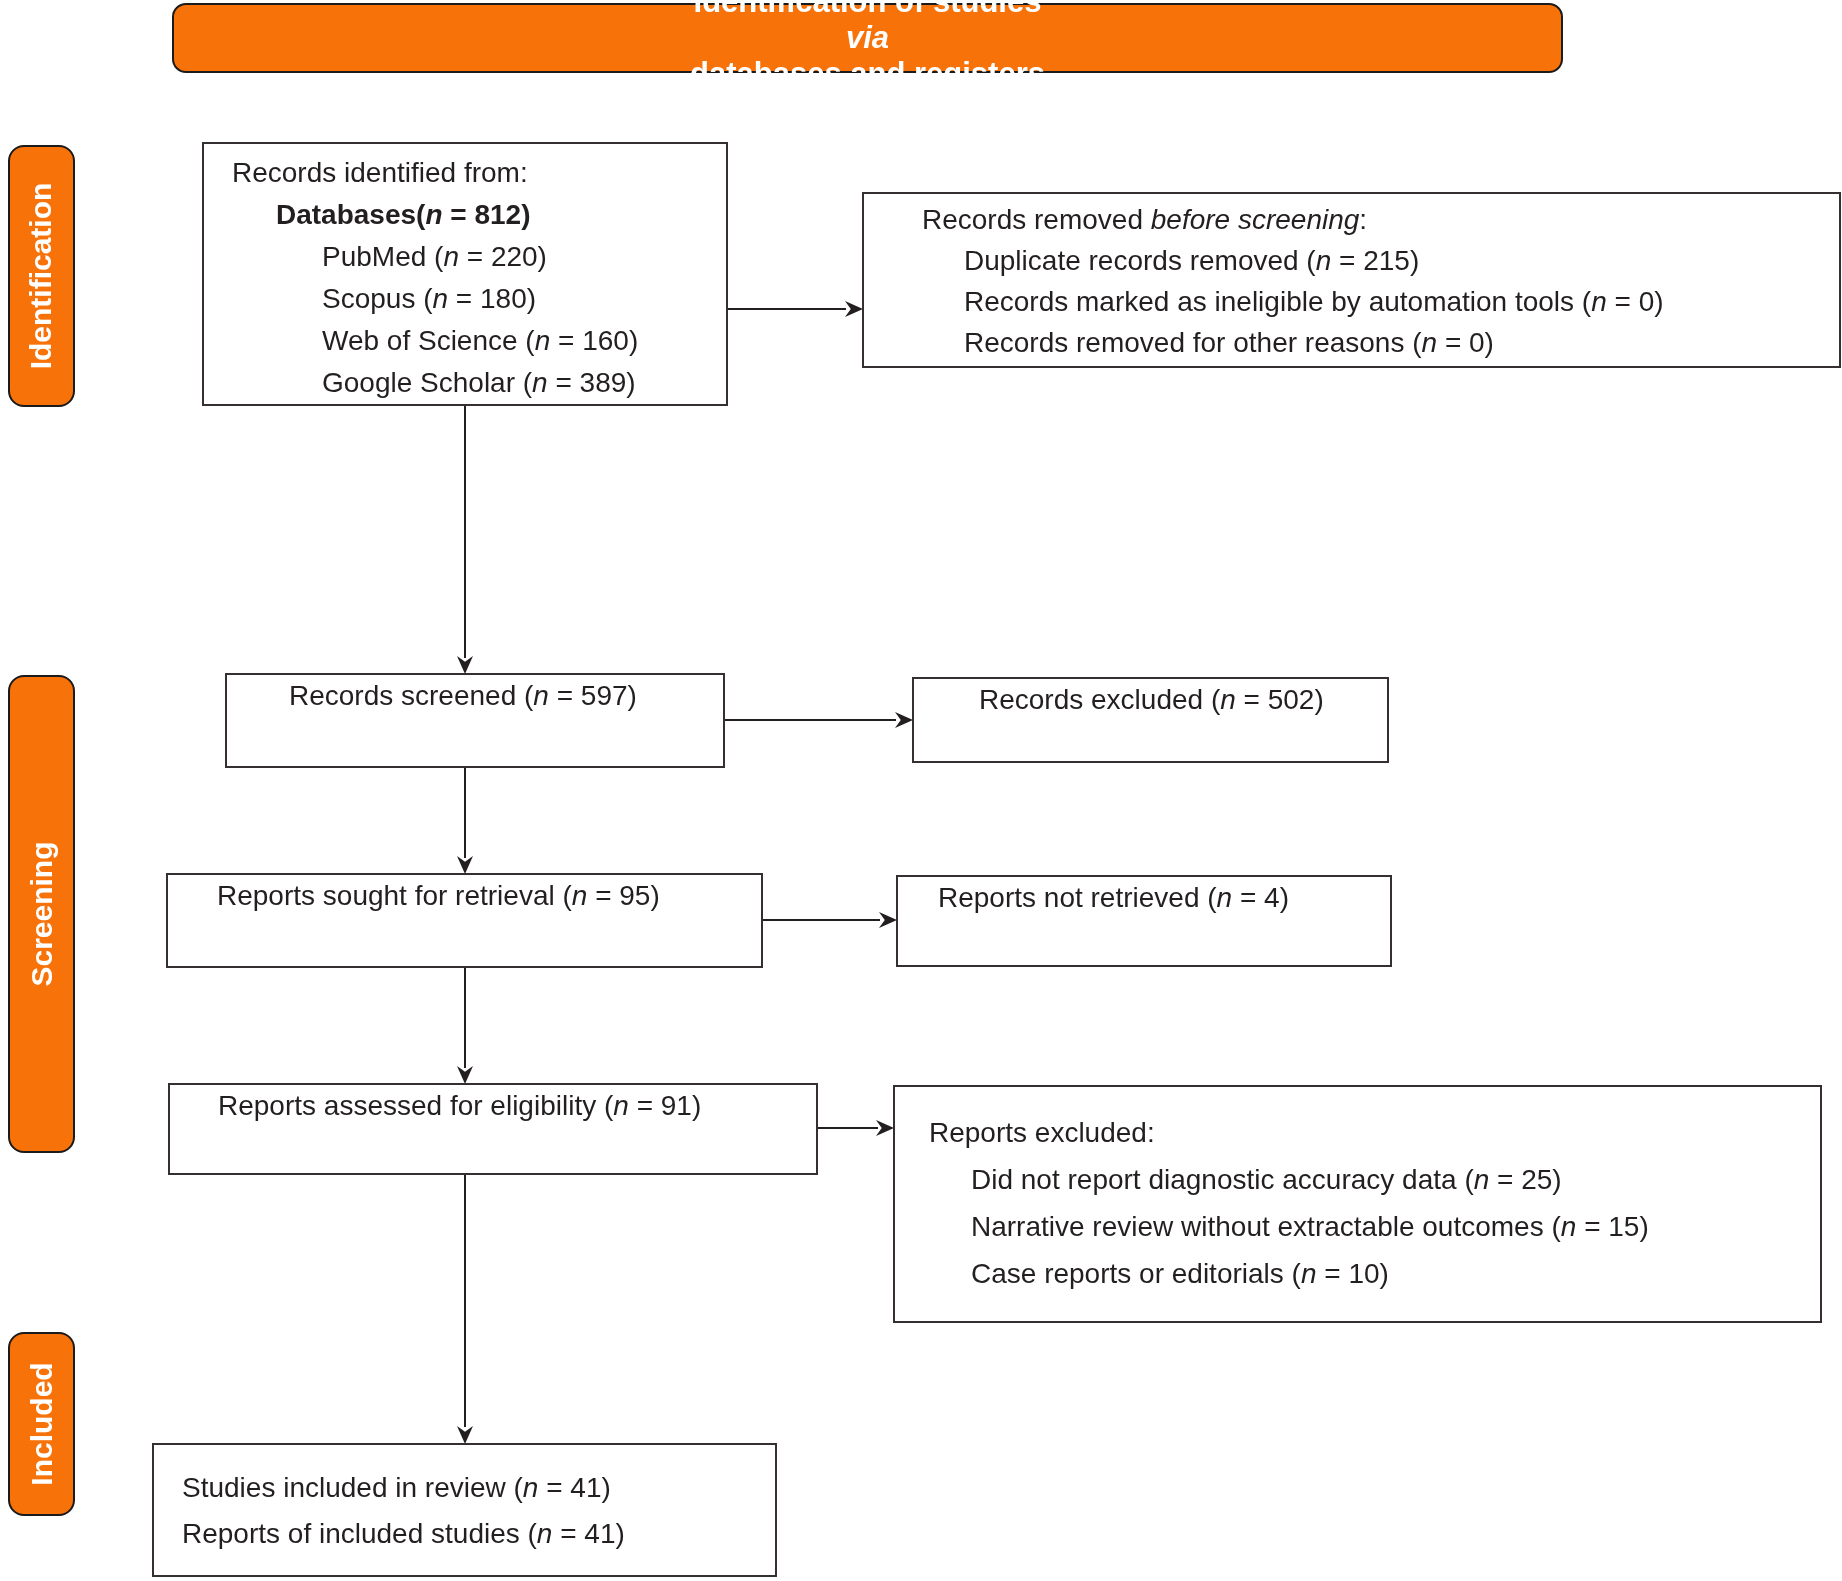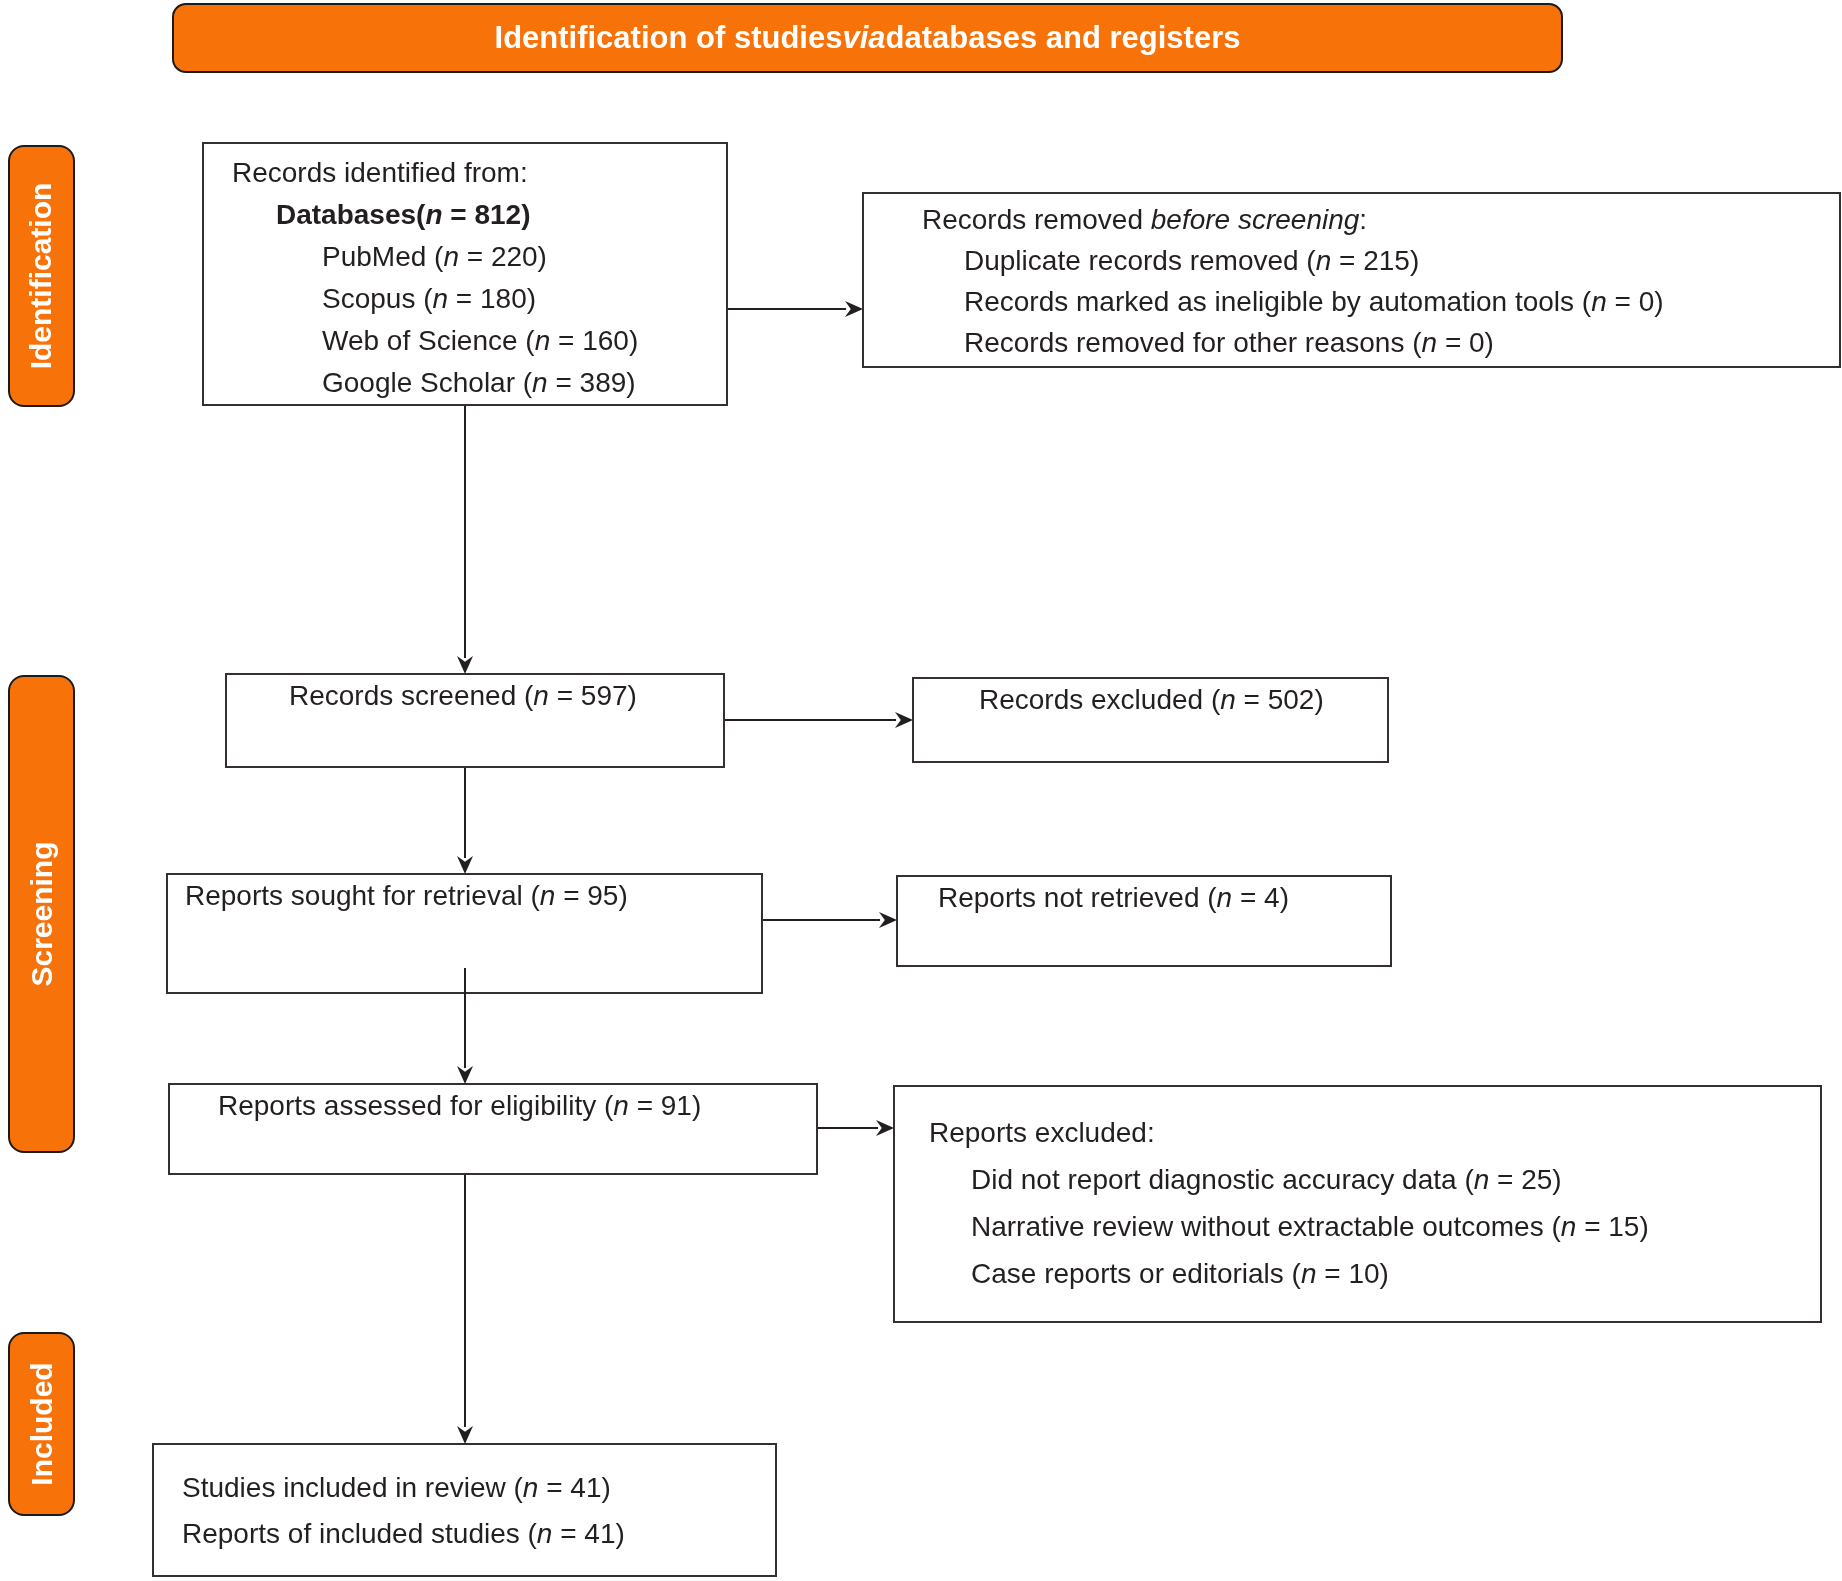--- a/index.html
+++ b/index.html
@@ -17,20 +17,21 @@
     overflow:hidden;
   }
   
   .banner{
     position:absolute;left:172px;top:3px;width:1391px;height:70px;
     background:var(--accent);
     border:2px solid #1b1b1b;border-radius:14px;
     display:flex;align-items:center;justify-content:center;
     color:#ffffff;font-size:31px;font-weight:bold;
     box-sizing:border-box;
+    flex-direction:column;
   }
   .tab{
     position:absolute;left:8px;width:67px;
     background:var(--accent);
     border:2px solid #1b1b1b;border-radius:16px;
     display:flex;align-items:center;justify-content:center;
     box-sizing:border-box;
   }
   .tab .vtext{
     color:#ffffff;font-size:30px;font-weight:bold;
@@ -55,21 +56,21 @@
   .run-i{font-style:italic;}
   .run-b{font-weight:bold;}
   .run-bi{font-weight:bold;font-style:italic;}
 
   .box-identified{left:202px;top:142px;width:526px;height:264px;padding:8px 0 0 28px;}
   .box-removed{left:862px;top:192px;width:979px;height:176px;padding:5px 0 0 58px;line-height:41px;}
   .box-removed .ind1{padding-left:42px;}
   .single{display:flex;align-items:flex-start;}
   .box-screened{left:225px;top:673px;width:500px;height:95px;padding-left:62px;}
   .box-excluded1{left:912px;top:677px;width:477px;height:86px;padding-left:65px;}
-  .box-sought{left:166px;top:873px;width:597px;height:121px;padding-left:17px;}
+  .box-sought{left:166px;top:873px;width:597px;height:95px;padding-left:49px;}
   .box-notretrieved{left:896px;top:875px;width:496px;height:92px;padding-left:40px;}
   .box-assessed{left:168px;top:1083px;width:650px;height:92px;padding-left:48px;}
   .box-excluded2{left:893px;top:1085px;width:929px;height:238px;padding:22px 0 0 34px;line-height:47px;}
   .box-excluded2 .ind1{padding-left:42px;}
   .box-included{left:152px;top:1443px;width:625px;height:134px;padding:20px 0 0 28px;line-height:46px;}
 
   
   .hline,.vline{position:absolute;background:var(--ink);}
   .hline{height:2px;}
   .vline{width:2px;}

